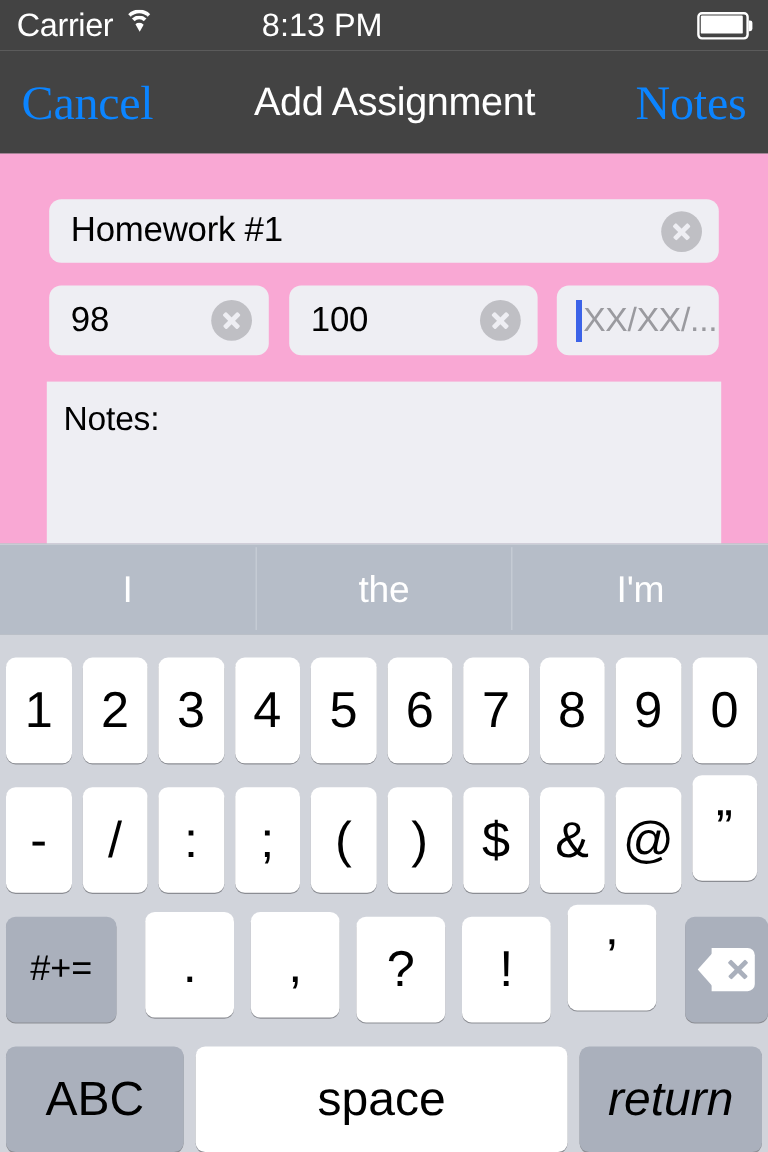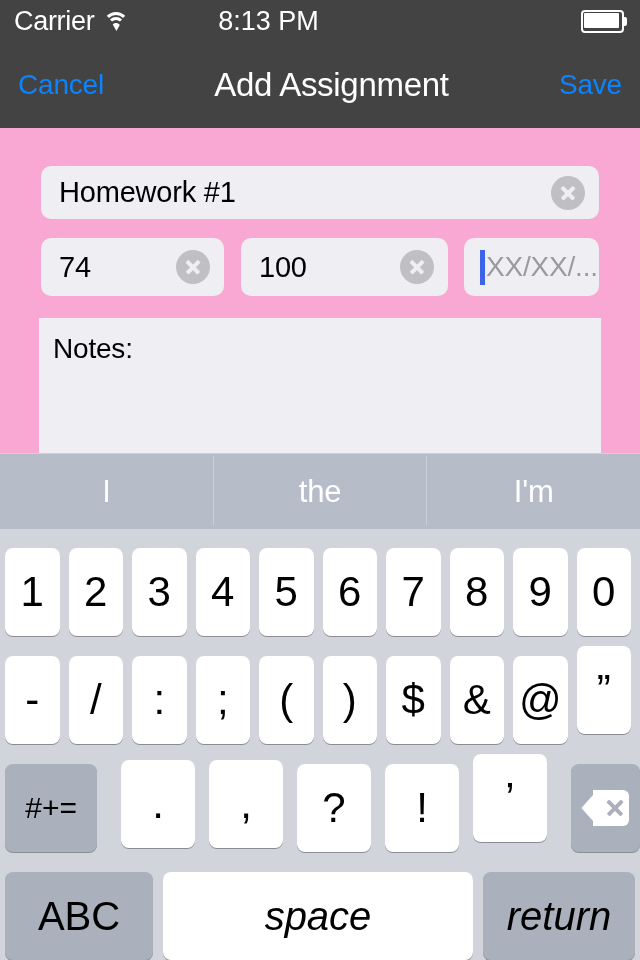--- a/index.html
+++ b/index.html
@@ -10,21 +10,21 @@
     overflow:hidden;
   }
   #app { position:relative; width:640px; height:960px; }
 
   
   .status-bar {
     position:absolute; top:0; left:0; width:640px; height:42px;
     background:#434343; color:#fff;
     display:flex; align-items:center;
   }
-  .sb-left { display:flex; align-items:center; gap:9px; padding-left:14px; }
+  .sb-left { display:flex; align-items:flex-start; gap:9px; padding-left:14px; }
   .sb-carrier { font-size:27px; letter-spacing:-0.3px; }
   .wifi-icon { width:26px; height:20px; position:relative; margin-top:2px; }
   .wifi-icon i {
     position:absolute; left:50%; transform:translateX(-50%);
     border:3px solid #fff; border-bottom-color:transparent;
     border-left-color:transparent; border-right-color:transparent;
     border-radius:50%;
   }
   .wifi-icon i:nth-child(1){ width:26px; height:26px; top:0; }
   .wifi-icon i:nth-child(2){ width:17px; height:17px; top:5px; }
@@ -53,22 +53,22 @@
     background:#fff; border-radius:0 2px 2px 0;
   }
 
   
   .nav-bar {
     position:absolute; top:42px; left:0; width:640px; height:86px;
     background:#434343;
     display:flex; align-items:center; justify-content:space-between;
     padding:0 18px;
   }
-  .nav-btn { font-size:28px; color:#0b84ff; background:none; border:none;
-             font-family:Liberation Sans, sans-serif; cursor:pointer; letter-spacing:-0.2px; }
+  .nav-btn { font-size:40px; color:#0b84ff; background:none; border:none;
+             font-family:Liberation Serif, serif; cursor:pointer; letter-spacing:-0.2px; }
   .nav-title { font-size:33px; color:#fff; font-weight:normal; letter-spacing:-0.3px; }
 
   
   .content {
     position:absolute; top:128px; left:0; width:640px; height:325px;
     background:#f9a8d4;
   }
   .field {
     position:absolute; background:#eeeef3; border-radius:10px;
     display:flex; align-items:center;
@@ -189,32 +189,32 @@
         <span class="shell"></span>
           <span class="fill"></span>
           <span class="nub"></span>
       </span>
     </div>
   </div>
 
   <div class="nav-bar">
     <button class="nav-btn">Cancel</button>
     <span class="nav-title">Add Assignment</span>
-    <button class="nav-btn">Save</button>
+    <button class="nav-btn">Notes</button>
   </div>
 
   <div class="content">
 
     <div class="field" id="f-title">
       <span class="field-text">Homework #1</span>
       <span class="clear-btn"></span>
     </div>
 
     <div class="field" id="f-score">
-      <span class="field-text">74</span>
+      <span class="field-text">98</span>
       <span class="clear-btn"></span>
     </div>
 
     <div class="field" id="f-total">
       <span class="field-text">100</span>
       <span class="clear-btn"></span>
     </div>
 
     <div class="field" id="f-date">
       <span class="caret"></span>
@@ -275,19 +275,19 @@
           <span class="tip"></span>
             <span class="body"></span>
             <span class="x1"></span>
             <span class="x2"></span>
         </span>
       </div>
     </div>
 
     <div class="kb-row" id="row4">
       <div class="key dark label" style="width:148px;margin-left:5px;">ABC</div>
-      <div class="key label" style="width:310px;margin-left:10px;font-style:italic;">space</div>
+      <div class="key label" style="width:310px;margin-left:10px;">space</div>
       <div class="key dark label" style="width:152px;margin-left:10px;font-style:italic;">return</div>
     </div>
 
   </div>
 
 </div>
 
 </body></html>

